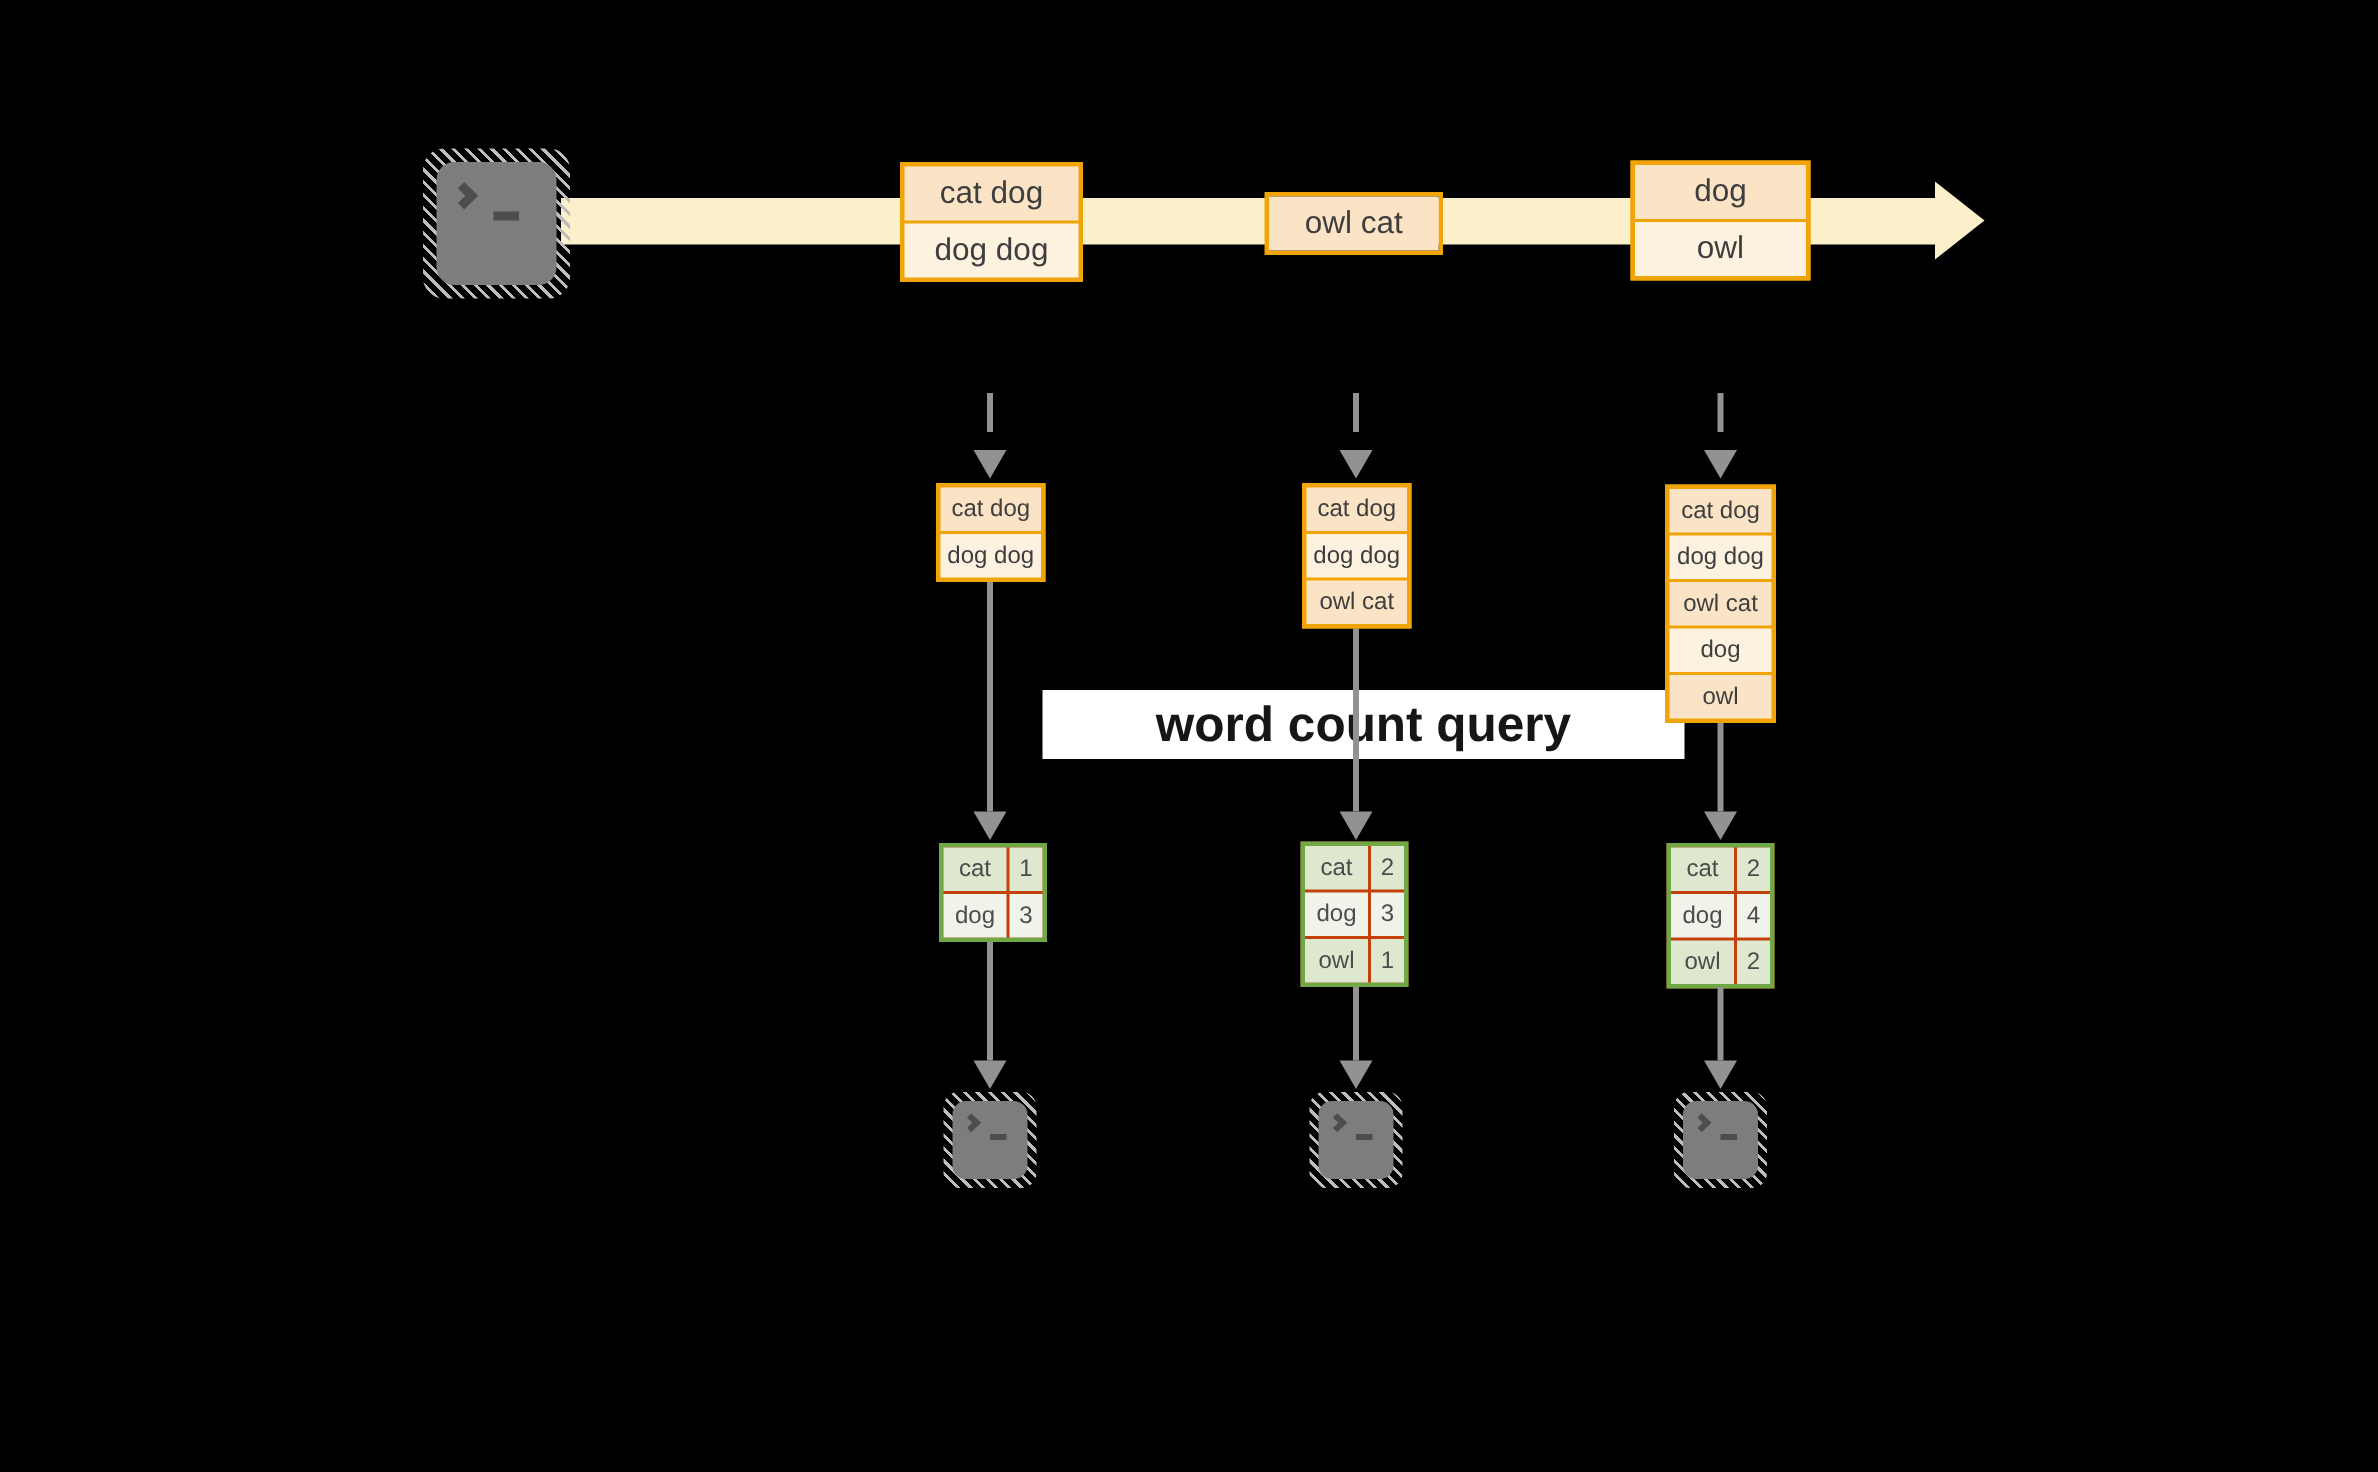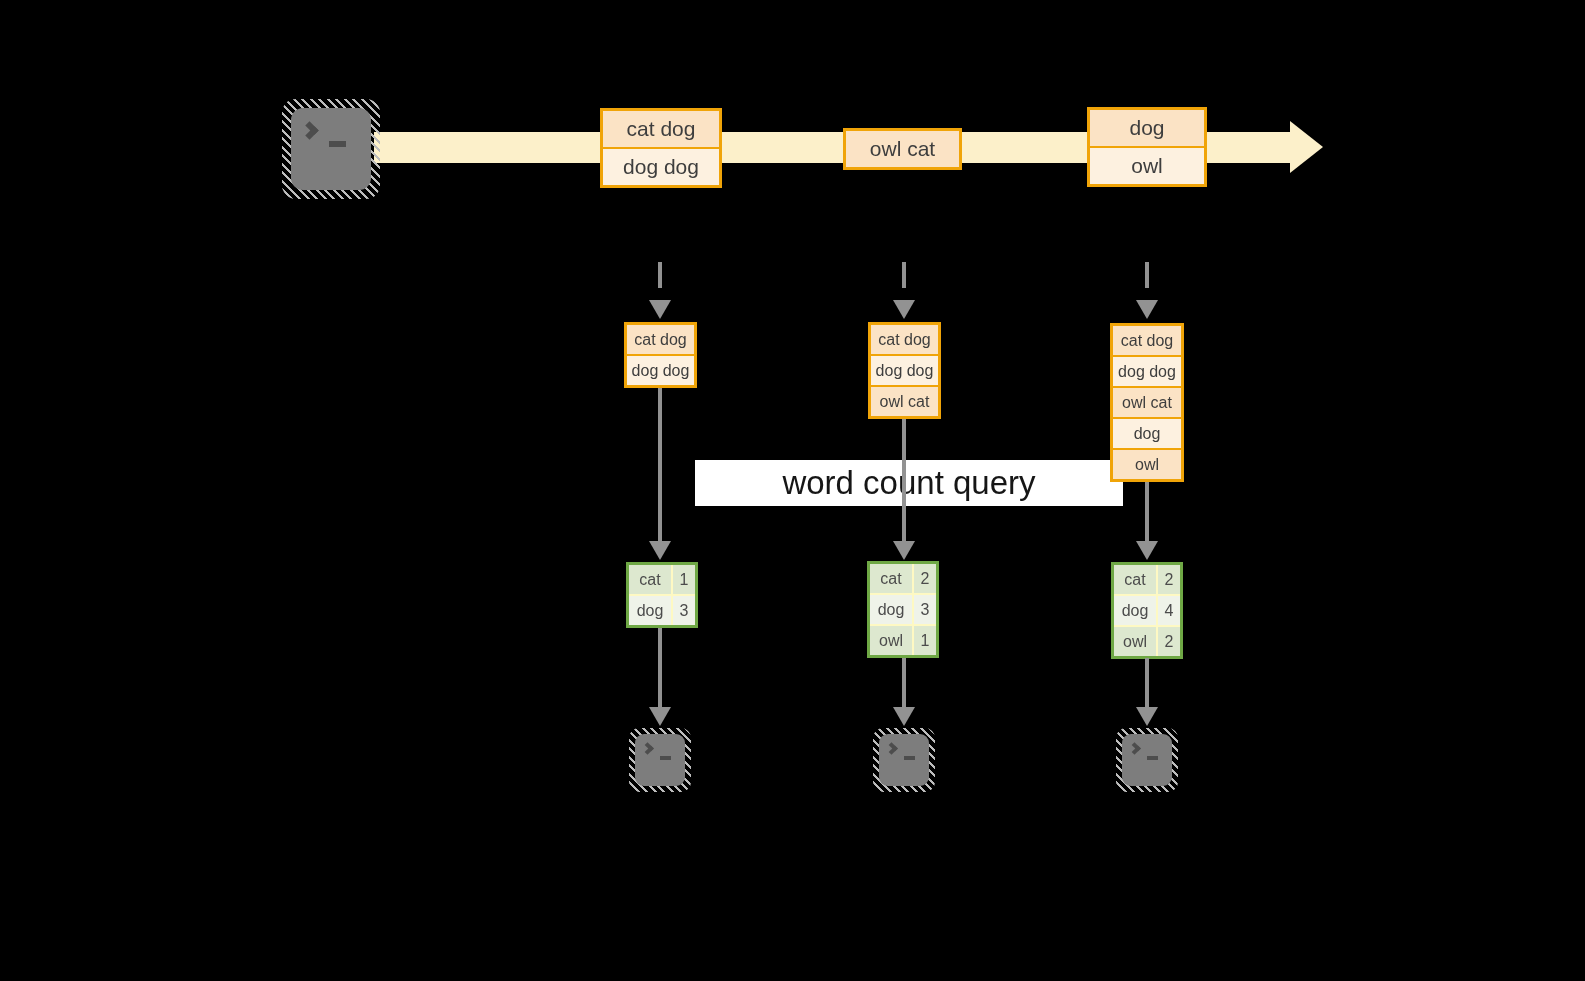--- a/index.html
+++ b/index.html
@@ -37,37 +37,37 @@
   .ebox .erow:nth-child(odd) { background:#FBE3C5; }
 
   
   .sbox { position:absolute; border:3px solid #F0A408; background:#F0A408;
           display:flex; flex-direction:column; gap:2px; z-index:3; }
   .srow { flex:0 0 29px; height:29px; display:flex; align-items:center; justify-content:center;
           font-size:16px; color:#3e3e3e; background:#FDF1E0; }
   .sbox .srow:nth-child(odd) { background:#FBE3C5; }
 
   
-  .gtable { position:absolute; border:3px solid #6FA845; background:#fef9c3;
+  .gtable { position:absolute; border:3px solid #6FA845; background:#c2410c;
             display:grid; grid-template-columns:42px 22px; grid-auto-rows:29px; gap:2px; z-index:2; }
   .gcell { display:flex; align-items:center; justify-content:center; font-size:16px; color:#4c4c4c; }
   .gcell.rd { background:#DDE8CF; }
   .gcell.rl { background:#EFF3E9; }
 
   
   .vline { position:absolute; width:4px; background:#929292; z-index:2; }
   .vdash { position:absolute; width:4px; z-index:2;
            background:repeating-linear-gradient(to bottom,#929292 0 26px, transparent 26px 38px); }
   .ahead { position:absolute; width:0; height:0; z-index:2;
            border-left:11px solid transparent; border-right:11px solid transparent; border-top:19px solid #929292; }
 
   
   .qband { position:absolute; left:695px; top:460px; width:428px; height:46px; background:#ffffff;
            display:flex; align-items:center; justify-content:center; z-index:1; }
-  .qlabel { font-size:33px; font-weight:400; color:#161616; white-space:nowrap; }
+  .qlabel { font-size:33px; font-weight:700; color:#161616; white-space:nowrap; }
 </style>
 </head>
 <body>
 
 <div class="canvas">
 
   <div class="term" style="left:282px; top:99px; width:98px; height:100px;">
     <div class="tbody">
       <div class="tchev"></div>
       <div class="tline"></div>

